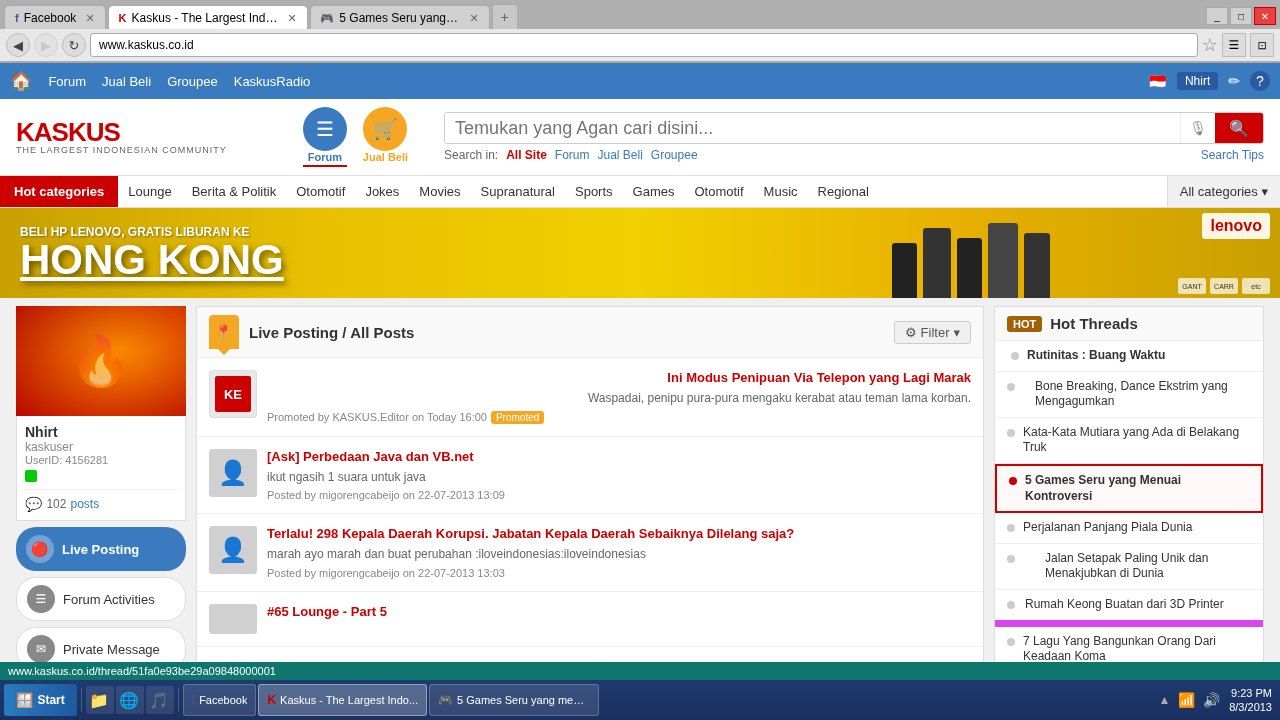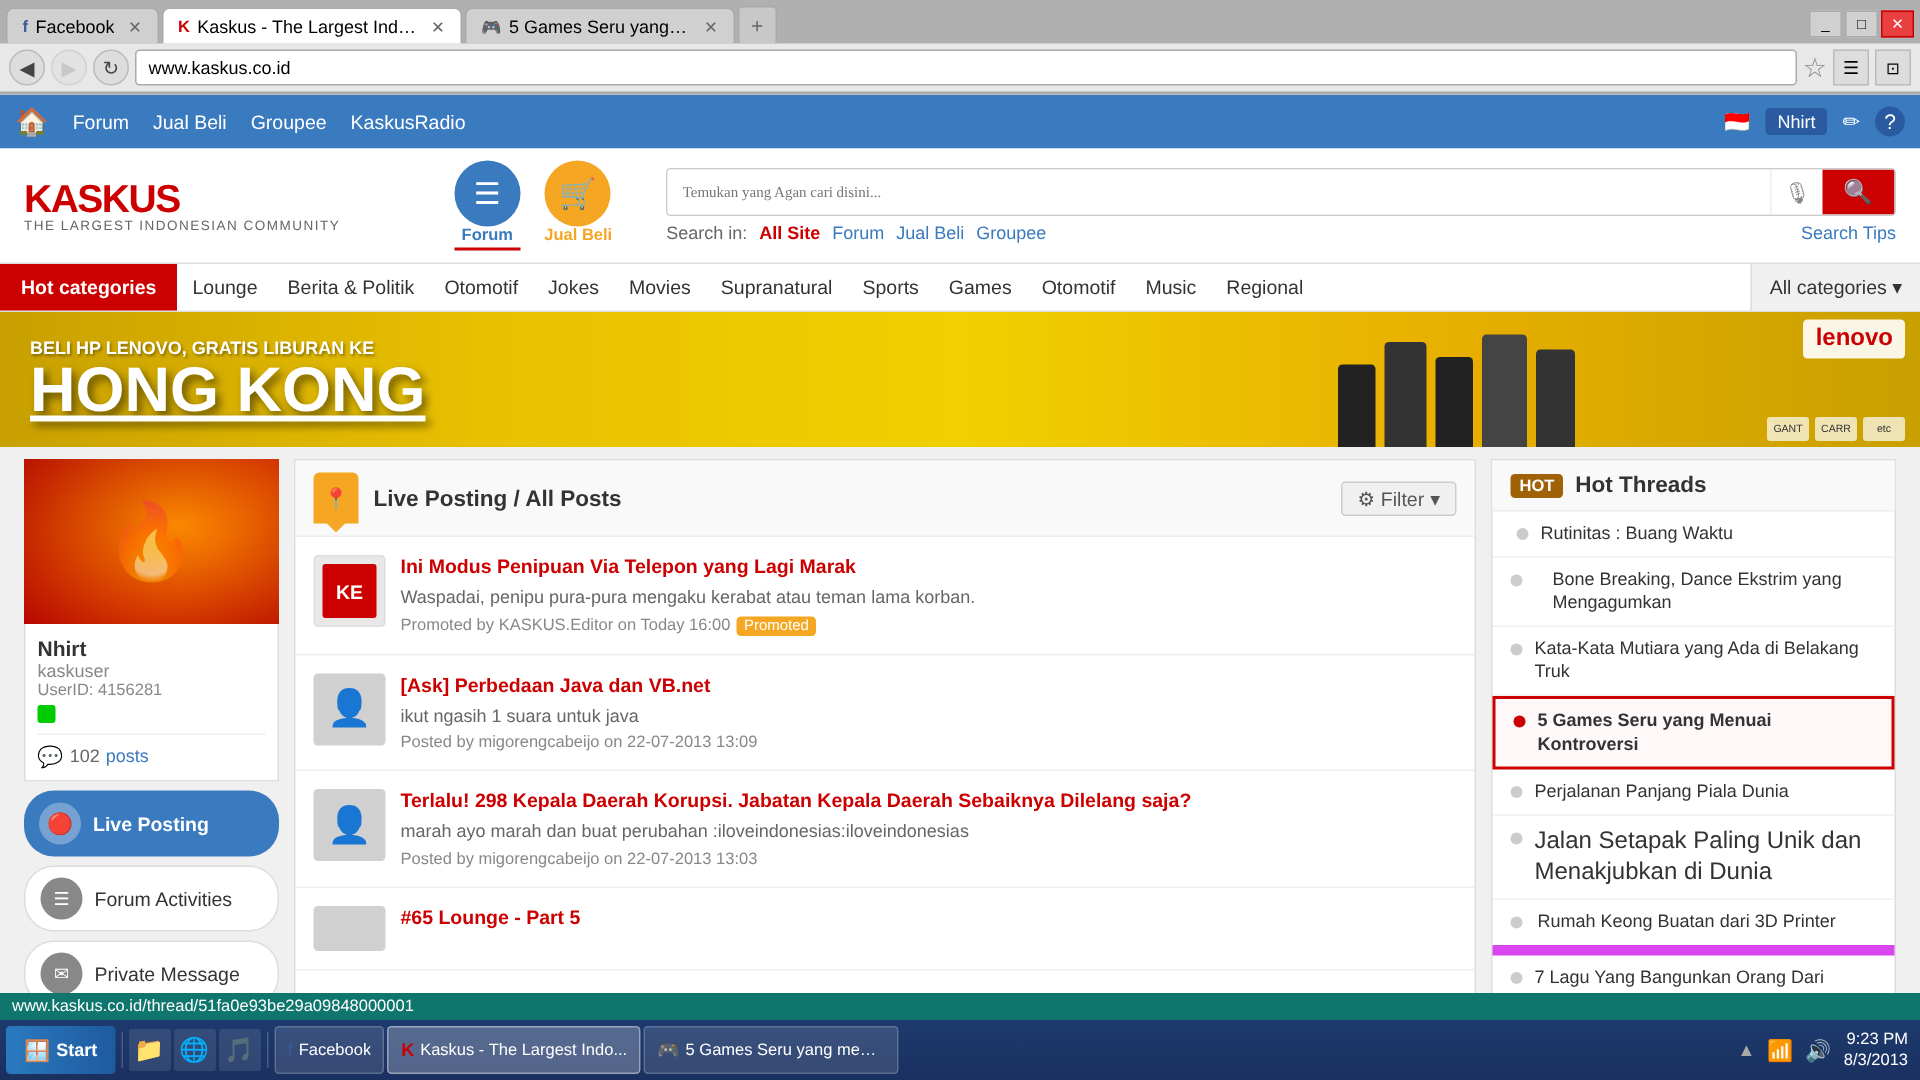--- a/index.html
+++ b/index.html
@@ -90,21 +90,21 @@
         <span style="font-size:11px;font-weight:bold;color:#3a7abf;">Forum</span>
       </div>
       <div style="display:flex;flex-direction:column;align-items:center;cursor:pointer;">
         <div style="width:44px;height:44px;border-radius:50%;background:#f5a623;display:flex;align-items:center;justify-content:center;color:white;font-size:20px;">🛒</div>
         <span style="font-size:11px;font-weight:bold;color:#f5a623;">Jual Beli</span>
       </div>
     </div>
 
     <div style="flex:1;display:flex;flex-direction:column;gap:4px;">
       <div style="display:flex;border:1px solid #ccc;border-radius:3px;overflow:hidden;height:32px;">
-        <input type="text" placeholder="Temukan yang Agan cari disini..." style="flex: 1 1 0%; padding: 4px 10px; font-size: 10px; border: none; outline: none; color: #14532d; font-family: Liberation Serif, serif;">
+        <input type="text" placeholder="Temukan yang Agan cari disini..." style="flex: 1 1 0%; padding: 4px 10px; font-size: 18px; border: none; outline: none; color: #14532d;">
         <button style="padding:4px 8px;background:white;border:none;border-left:1px solid #eee;cursor:pointer;color:#888;font-size:14px;">🎙</button>
         <button style="background:#cc0000;color:white;border:none;padding:4px 14px;cursor:pointer;font-size:16px;">🔍</button>
       </div>
       <div style="display:flex;align-items:center;gap:8px;font-size:12px;color:#666;">
         <span>Search in:</span>
         <span style="color:#cc0000;font-weight:bold;cursor:pointer;">All Site</span>
         <span style="color:#3a7abf;cursor:pointer;">Forum</span>
         <span style="color:#3a7abf;cursor:pointer;">Jual Beli</span>
         <span style="color:#3a7abf;cursor:pointer;">Groupee</span>
         <span style="color:#3a7abf;margin-left:auto;cursor:pointer;">Search Tips</span>
@@ -199,21 +199,21 @@
           <span>⚙</span>
           <span>Filter</span>
           <span>▾</span>
         </div>
       </div>
 
       <div style="display:flex;gap:10px;padding:12px;border-bottom:1px solid #eee;">
         <div style="width:48px;height:48px;background:#e8e8e8;border:1px solid #ddd;border-radius:3px;display:flex;align-items:center;justify-content:center;flex-shrink:0;">
           <div style="background:#cc0000;color:white;width:36px;height:36px;display:flex;align-items:center;justify-content:center;font-weight:bold;font-size:13px;border-radius:2px;">KE</div>
         </div>
-        <div style="flex:1;">
+        <div style="flex:1;text-align:right;">
           <div style="font-size:13px;font-weight:bold;color:#cc0000;cursor:pointer;line-height:1.3;margin-bottom:3px;">Ini Modus Penipuan Via Telepon yang Lagi Marak</div>
           <div style="font-size:12px;color:#666;line-height:1.4;margin-bottom:4px;">Waspadai, penipu pura-pura mengaku kerabat atau teman lama korban.</div>
           <div style="font-size:11px;color:#888;display:flex;align-items:center;gap:4px;">
             <span>Promoted by KASKUS.Editor on Today 16:00</span>
             <span style="background:#f5a623;color:white;font-size:10px;padding:1px 5px;border-radius:3px;">Promoted</span>
           </div>
         </div>
       </div>
 
       <div style="display:flex;gap:10px;padding:12px;border-bottom:1px solid #eee;">
@@ -241,21 +241,21 @@
         </div>
       </div>
     </div>
 
     <div style="width:270px;flex-shrink:0;background:white;border:1px solid #ddd;">
       <div style="display:flex;align-items:center;gap:8px;padding:8px 12px;background:#f9f9f9;border-bottom:1px solid #eee;">
         <div style="background:#a16207;color:white;font-size:11px;font-weight:bold;padding:2px 6px;border-radius:3px;">HOT</div>
         <span style="font-size:15px;font-weight:bold;color:#333;">Hot Threads</span>
       </div>
 
-      <div style="display:flex;align-items:flex-start;gap:8px;padding:7px 16px;border-bottom:1px solid #f0f0f0;cursor:pointer;">
+      <div style="display:flex;align-items:flex-start;gap:8px;padding:7px 16px;border-bottom:1px solid #f0f0f0;cursor:pointer;font-weight:bold;">
         <span style="width:8px;height:8px;border-radius:50%;background:#ccc;flex-shrink:0;margin-top:4px;display:inline-block;"></span>
         <span style="font-size:12px;color:#333;line-height:1.3;">Rutinitas : Buang Waktu</span>
       </div>
       <div style="display:flex;align-items:flex-start;gap:20px;padding:7px 12px;border-bottom:1px solid #f0f0f0;cursor:pointer;">
         <span style="width:8px;height:8px;border-radius:50%;background:#ccc;flex-shrink:0;margin-top:4px;display:inline-block;"></span>
         <span style="font-size:12px;color:#333;line-height:1.3;">Bone Breaking, Dance Ekstrim yang Mengagumkan</span>
       </div>
       <div style="display:flex;align-items:flex-start;gap:8px;padding:7px 12px;border-bottom:1px solid #f0f0f0;cursor:pointer;">
         <span style="width:8px;height:8px;border-radius:50%;background:#ccc;flex-shrink:0;margin-top:4px;display:inline-block;"></span>
         <span style="font-size:12px;color:#333;line-height:1.3;">Kata-Kata Mutiara yang Ada di Belakang Truk</span>
@@ -264,21 +264,21 @@
       <div style="display:flex;align-items:flex-start;gap:8px;padding:7px 12px;border-bottom:1px solid #f0f0f0;cursor:pointer;border:2px solid #cc0000;background:#fff8f8;margin:0 0;">
         <span style="width:8px;height:8px;border-radius:50%;background:#cc0000;flex-shrink:0;margin-top:4px;display:inline-block;"></span>
         <span style="font-size:12px;color:#333;line-height:1.3;font-weight:bold;">5 Games Seru yang Menuai Kontroversi</span>
       </div>
       <div style="display:flex;align-items:flex-start;gap:8px;padding:7px 12px;border-bottom:1px solid #f0f0f0;cursor:pointer;">
         <span style="width:8px;height:8px;border-radius:50%;background:#ccc;flex-shrink:0;margin-top:4px;display:inline-block;"></span>
         <span style="font-size:12px;color:#333;line-height:1.3;">Perjalanan Panjang Piala Dunia</span>
       </div>
       <div style="display:flex;align-items:flex-start;gap:8px;padding:7px 12px;border-bottom:1px solid #f0f0f0;cursor:pointer;">
         <span style="width:8px;height:8px;border-radius:50%;background:#ccc;flex-shrink:0;margin-top:4px;display:inline-block;"></span>
-        <span style="font-size:16px;color:#333;line-height:1.3;">Jalan Setapak Paling Unik dan Menakjubkan di Dunia</span>
+        <span style="font-size:12px;color:#333;line-height:1.3;margin-left:22px;">Jalan Setapak Paling Unik dan Menakjubkan di Dunia</span>
       </div>
       <div style="display:flex;align-items:flex-start;gap:10px;padding:7px 12px;border-bottom:7px solid #d946ef;cursor:pointer;">
         <span style="width:8px;height:8px;border-radius:50%;background:#ccc;flex-shrink:0;margin-top:4px;display:inline-block;"></span>
         <span style="font-size:12px;color:#333;line-height:1.3;">Rumah Keong Buatan dari 3D Printer</span>
       </div>
       <div style="display:flex;align-items:flex-start;gap:8px;padding:7px 12px;border-bottom:1px solid #f0f0f0;cursor:pointer;">
         <span style="width:8px;height:8px;border-radius:50%;background:#ccc;flex-shrink:0;margin-top:4px;display:inline-block;"></span>
         <span style="font-size:12px;color:#333;line-height:1.3;">7 Lagu Yang Bangunkan Orang Dari Keadaan Koma</span>
       </div>
       <div style="display:flex;align-items:flex-start;gap:8px;padding:7px 12px;border-bottom:1px solid #f0f0f0;cursor:pointer;">

